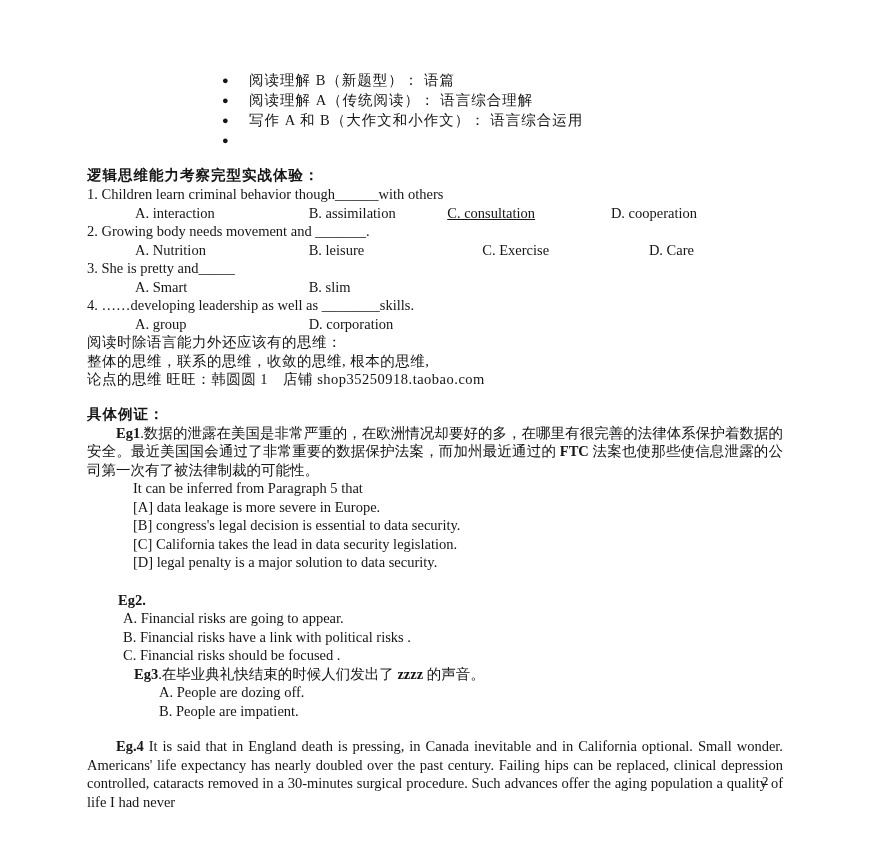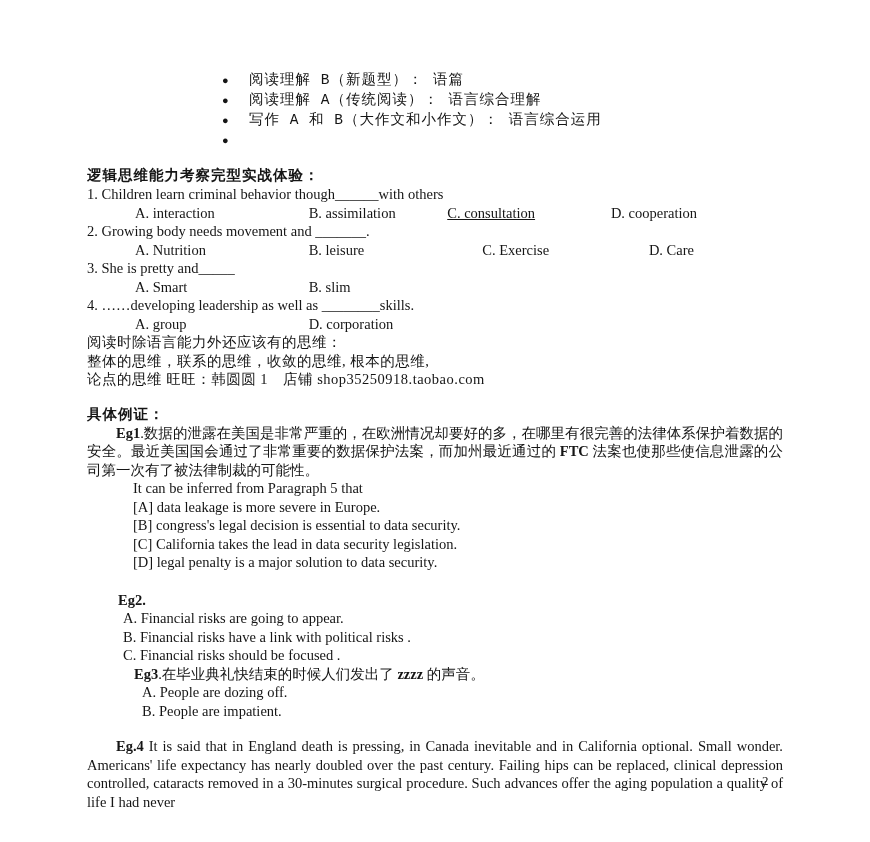--- a/index.html
+++ b/index.html
@@ -11,40 +11,40 @@
     line-height:18.5px;
     overflow:hidden;
   }
   .page{position:relative;width:870px;height:842px;background:#fff;}
   .content{padding:70px 87px 0 87px;width:696px;}
   .b{font-weight:bold;}
   
   .bullets{margin-left:135px;}
   .bullet-row{display:flex;align-items:flex-start;height:20px;}
   .bullet-dot{width:10px;font-size:11px;line-height:20px;margin-right:17px;flex:none;}
-  .bullet-text{white-space:nowrap;line-height:20px;letter-spacing:1px;font-family:Liberation Mono, monospace;}
+  .bullet-text{white-space:nowrap;line-height:20px;letter-spacing:1px;}
   
   .heading{font-weight:bold;letter-spacing:1px;margin-top:16px;height:19px;}
   
   .q-stem{height:18.5px;white-space:nowrap;}
   .q-opts{margin-left:48px;height:18.5px;white-space:nowrap;}
   .opt{display:inline-block;}
   .w170{min-width:170px;}
   .w135{min-width:135px;}
   .w160{min-width:160px;text-decoration:underline;}
   .w163{min-width:163px;}
   .note-line{height:18.5px;letter-spacing:0.5px;white-space:nowrap;}
   
   .para{text-align:justify;text-indent:2em;}
   .eg1-q{margin-left:46px;}
   .ans-line{height:18.5px;white-space:nowrap;}
   .eg2{margin-top:19px;margin-left:31px;}
   .eg2 .ans-line{margin-left:5px;}
   .eg3-line{margin-left:47px;height:18.5px;white-space:nowrap;}
-  .eg3-opts{margin-left:55px;}
+  .eg3-opts{margin-left:72px;}
   .eg4{margin-top:17px;}
   .page-number{position:absolute;top:772px;left:762px;font-size:13px;}
 </style>
 </head>
 <body>
 
 <div class="page">
   <div class="content">
 
     <div class="bullets">

